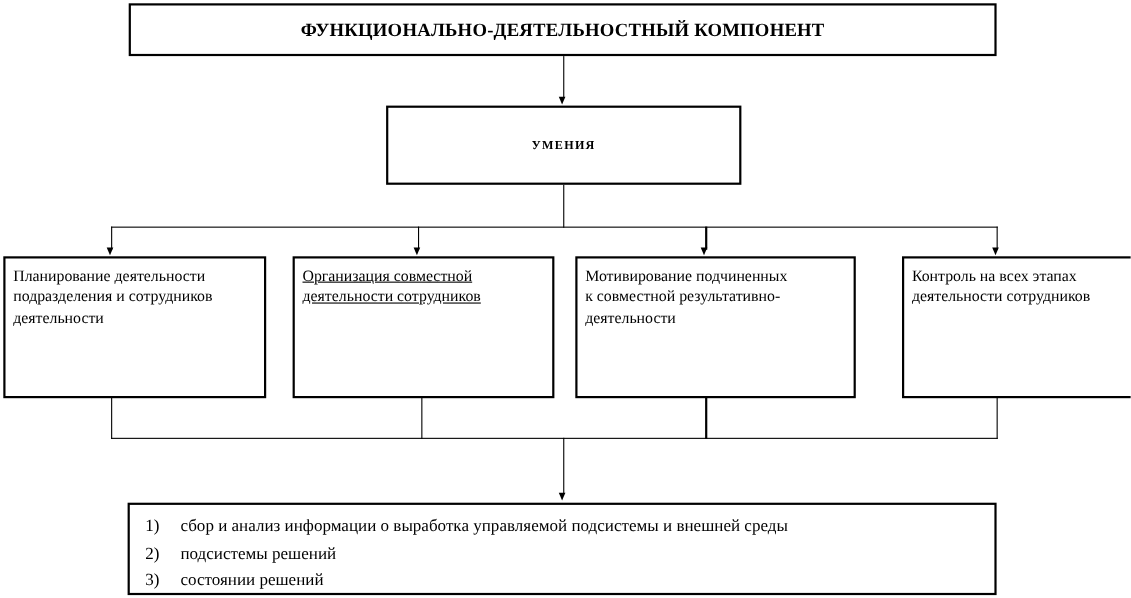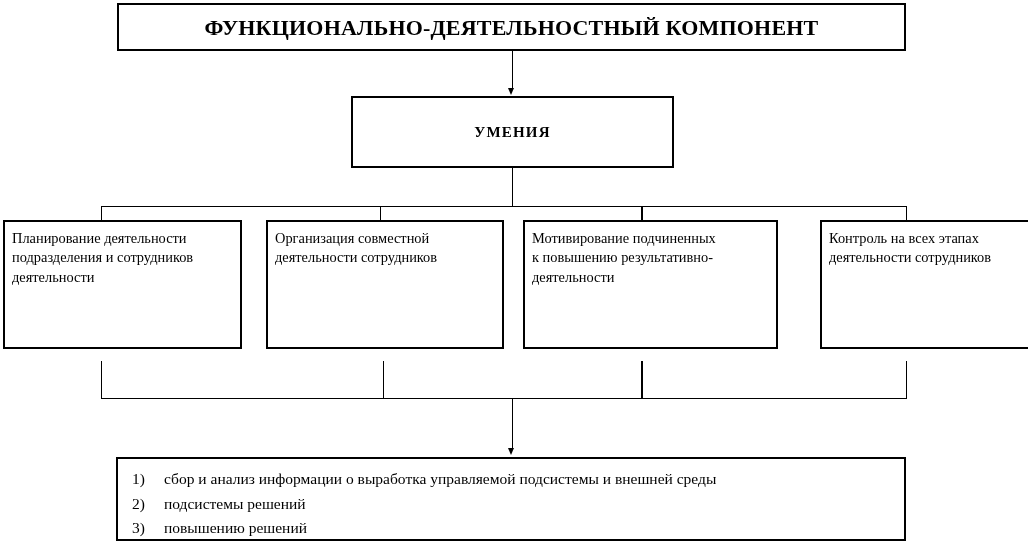--- a/index.html
+++ b/index.html
@@ -27,60 +27,60 @@
     left: 117px;
     top: 3px;
     width: 789px;
     height: 48px;
     display: flex;
     align-items: center;
     justify-content: center;
   }
   .title-text {
     font-weight: bold;
-    font-size: 22px;
+    font-size: 17px;
     line-height: 21px;
     text-align: center;
     letter-spacing: 0.2px;
     padding: 0 6px;
   }
   .title-text .line {
     display: block;
     white-space: nowrap;
   }
   .box-skills {
     left: 351px;
     top: 96px;
     width: 323px;
     height: 72px;
     display: flex;
     align-items: center;
     justify-content: center;
   }
   .skills-text {
     font-weight: bold;
-    font-size: 15px;
+    font-size: 11px;
     letter-spacing: 1.2px;
   }
   .box-leaf {
-    top: 220px;
+    top: 233px;
     height: 129px;
     padding: 7px 6px 0 7px;
   }
   .leaf-text {
     font-size: 14.4px;
     line-height: 19.3px;
     text-align: left;
   }
   .leaf-text .line {
     display: block;
     white-space: nowrap;
   }
   .box-leaf-1 { left: 3px;   width: 239px; }
-  .box-leaf-2 { left: 266px; width: 238px; }
+  .box-leaf-2 { left: 266px; width: 238px; text-decoration: underline; }
   .box-leaf-3 { left: 523px; width: 255px; }
   .box-leaf-4 { left: 791px; width: 231px; margin-left: 29px; }
 
   .box-list {
     left: 116px;
     top: 457px;
     width: 790px;
     height: 84px;
     padding: 8px 0 0 0;
   }
@@ -166,21 +166,21 @@
   <div class="box box-leaf box-leaf-2">
     <div class="leaf-text">
       <span class="line">Организация совместной</span>
       <span class="line">деятельности сотрудников</span>
     </div>
   </div>
 
   <div class="box box-leaf box-leaf-3">
     <div class="leaf-text">
       <span class="line">Мотивирование подчиненных</span>
-      <span class="line">к повышению результативно-</span>
+      <span class="line">к совместной результативно-</span>
       <span class="line">деятельности</span>
     </div>
   </div>
 
   <div class="box box-leaf box-leaf-4">
     <div class="leaf-text">
       <span class="line">Контроль на всех этапах</span>
       <span class="line">деятельности сотрудников</span>
     </div>
   </div>
@@ -200,18 +200,18 @@
       <div class="list-item">
         <span class="list-marker">1)</span>
         <span class="list-label">сбор и анализ информации о выработка управляемой подсистемы и внешней среды</span>
       </div>
       <div class="list-item">
         <span class="list-marker">2)</span>
         <span class="list-label">подсистемы решений</span>
       </div>
       <div class="list-item">
         <span class="list-marker">3)</span>
-        <span class="list-label">повышению решений</span>
+        <span class="list-label">состоянии решений</span>
       </div>
     </div>
   </div>
 
 </div>
 
 </body></html>

